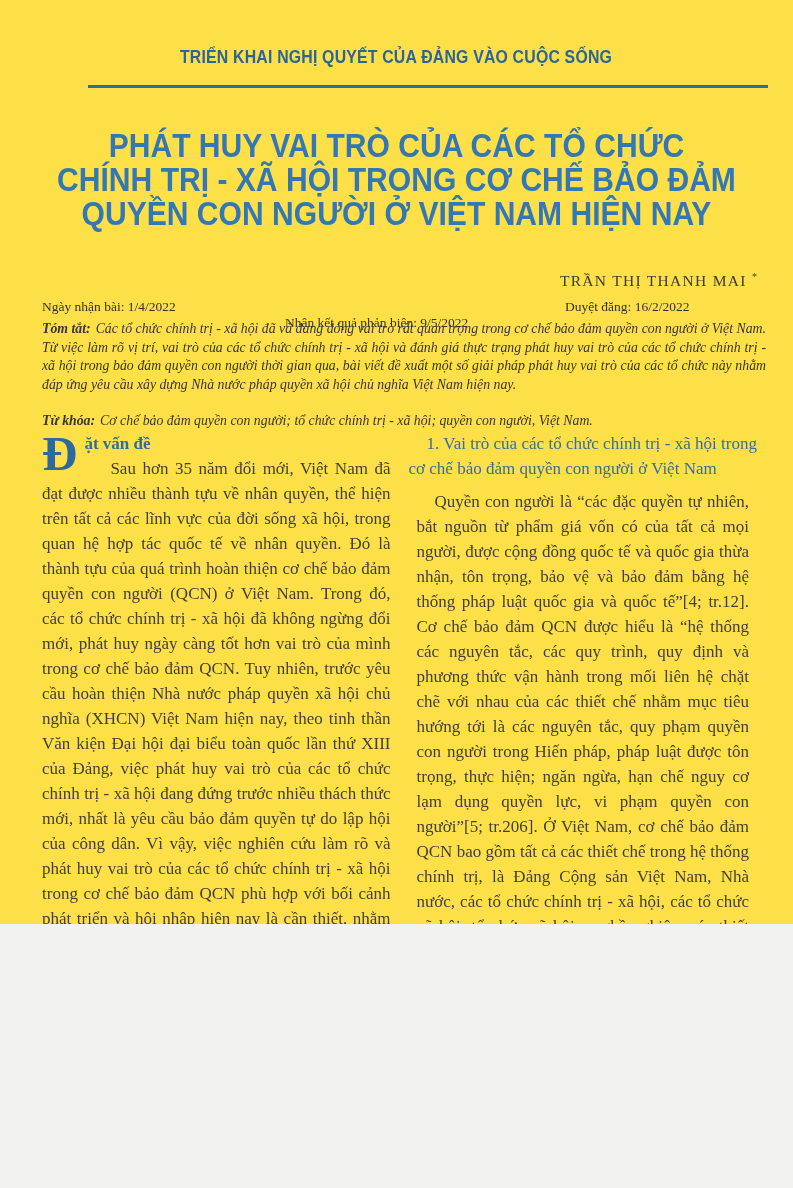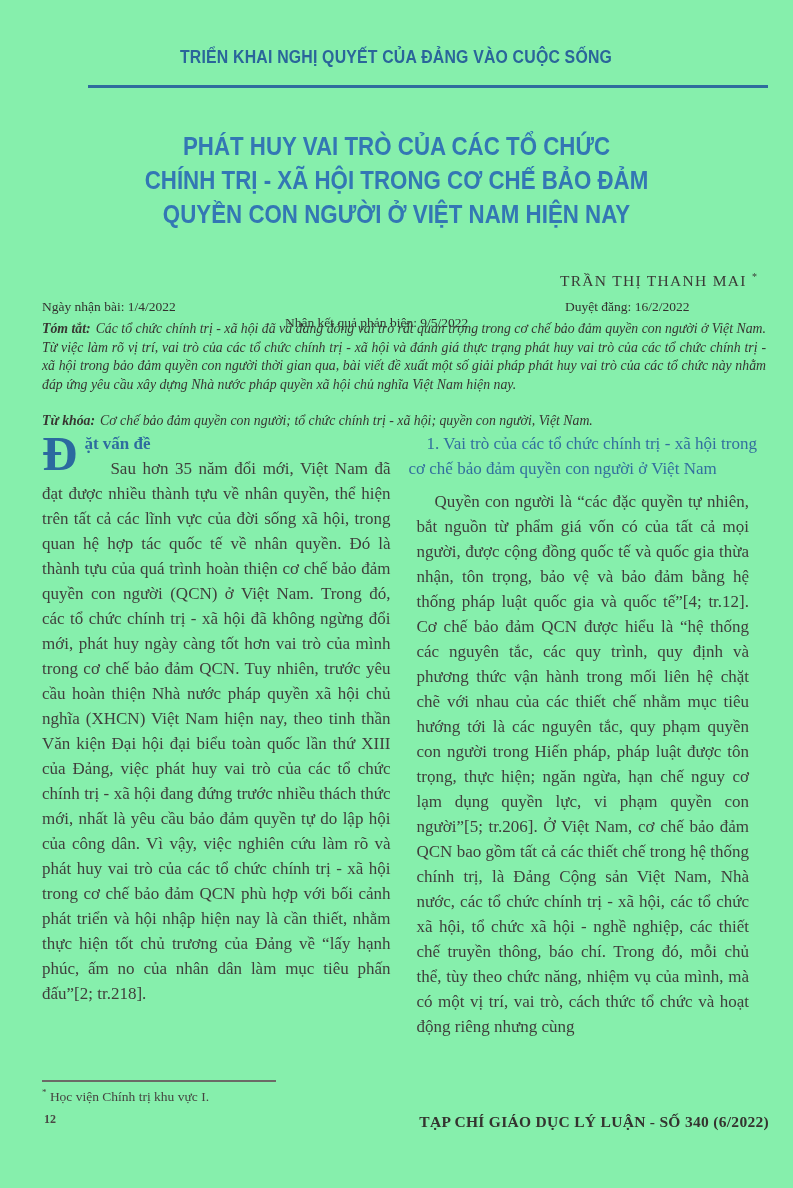--- a/index.html
+++ b/index.html
@@ -4,22 +4,22 @@
 <style>
   html,body{margin:0;padding:0;}
   body{
     width:793px;height:1188px;
     background:#f2f2f0;
     font-family:"Liberation Serif","DejaVu Serif",serif;
     -webkit-font-smoothing:antialiased;
   }
   .page{
     position:relative;
-    width:793px;height:1188px;
-    background:#86efac;
+    width:793px;height:924px;
+    background:#fde047;
     overflow:hidden;
     color:#3c3b39;
   }
   
   .header-band{
     position:absolute;top:47px;left:0;right:0;
     text-align:center;
     font-family:"Liberation Sans","DejaVu Sans",sans-serif;
     font-weight:700;
     font-size:16.5px;
@@ -30,21 +30,21 @@
   .header-rule{
     position:absolute;top:85px;left:88px;width:680px;height:2.5px;
     background:#2f6c9d;
   }
   
   .article-title{
     position:absolute;top:129px;left:0;right:0;
     text-align:center;
     font-family:"Liberation Sans","DejaVu Sans",sans-serif;
     font-weight:700;
-    font-size:23px;
+    font-size:31px;
     line-height:34px;
     color:#3377b4;
   }
   .article-title .tline{display:block;transform:scaleX(.97) scaleY(1.1);transform-origin:center;}
   
   .author-line{
     position:absolute;top:271px;left:42px;right:36px;
     text-align:right;
     font-size:15.5px;
     letter-spacing:1.3px;

